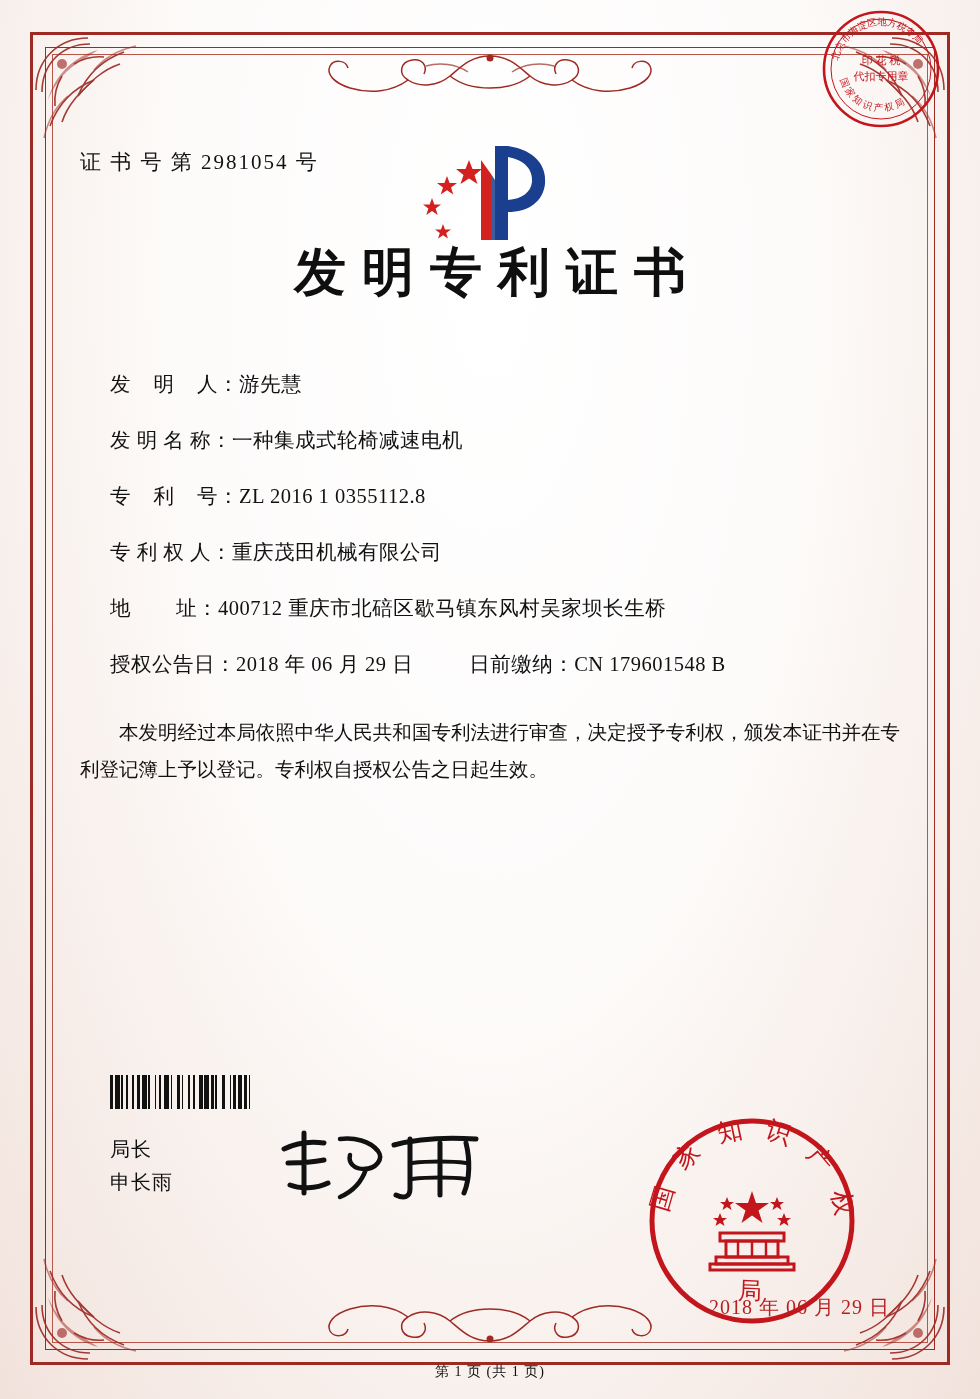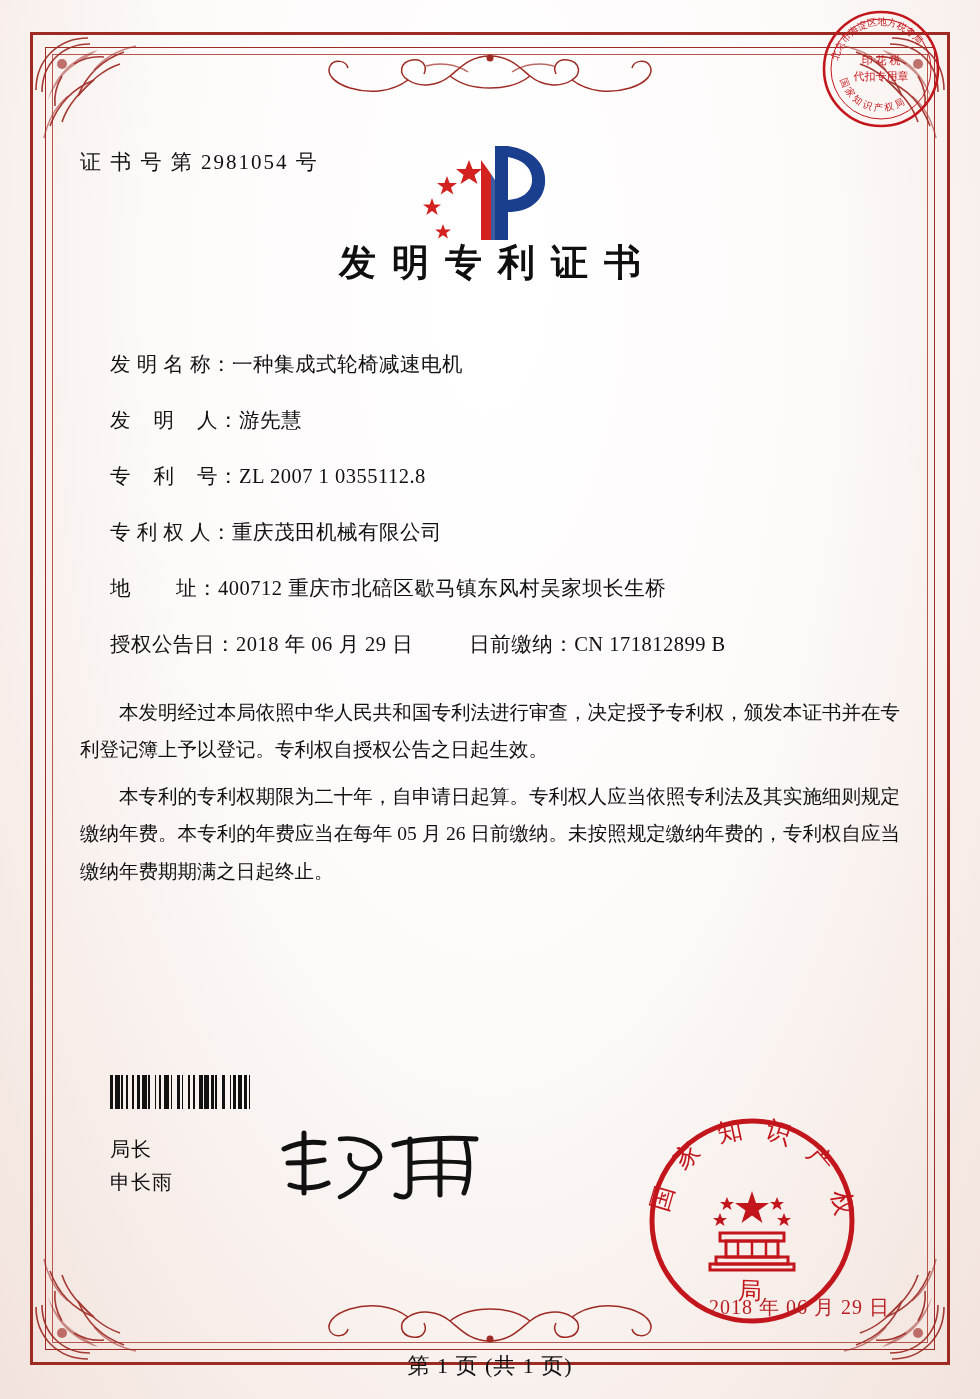--- a/index.html
+++ b/index.html
@@ -82,21 +82,21 @@
     left: 50%;
     top: 20px;
     transform: translateX(-50%);
     width: 190px;
     height: 125px;
   }
   .logo-wrap svg { width: 100%; height: 100%; display:block; }
 
   .title {
     text-align: center;
-    font-size: 37px;
+    font-size: 52px;
     font-weight: 700;
     letter-spacing: 16px;
     color: #0f0f0f;
     margin-top: 62px;
     text-indent: 16px;
     font-family: "Liberation Serif", "DejaVu Serif", serif;
   }
 
   .fields {
     margin-top: 62px;
@@ -197,21 +197,21 @@
     color: #b81f22;
     letter-spacing: 1px;
     white-space: nowrap;
   }
 
   .page-footer {
     position: absolute;
     left: 0; right: 0;
     bottom: 18px;
     text-align: center;
-    font-size: 22px;
+    font-size: 14px;
     color: #111;
     letter-spacing: 1px;
     margin-top: 43px;
   }
 </style>
 </head>
 <body>
 
 <div class="page">
 
@@ -318,50 +318,49 @@
           <polygon points="37,58 39.3,64.5 46,64.5 40.6,68.6 42.7,75 37,71 31.3,75 33.4,68.6 28,64.5 34.7,64.5"></polygon>
           <polygon points="48,84 50,89.5 56,89.5 51.2,93 53,98.6 48,95.2 43,98.6 44.8,93 40,89.5 46,89.5"></polygon>
         </g>
       </svg>
     </div>
 
     <div class="title">发明专利证书</div>
 
     <div class="fields">
       <div class="field-row">
+        <span class="field-label">发    明    人：</span>
+        <span class="field-value">游先慧</span>
+      </div>
+      <div class="field-row">
         <span class="field-label">发 明 名 称：</span>
         <span class="field-value">一种集成式轮椅减速电机</span>
       </div>
       <div class="field-row">
-        <span class="field-label">发    明    人：</span>
-        <span class="field-value">游先慧</span>
-      </div>
-      <div class="field-row">
         <span class="field-label">专    利    号：</span>
-        <span class="field-value">ZL 2007 1 0355112.8</span>
+        <span class="field-value">ZL 2016 1 0355112.8</span>
       </div>
       <div class="field-row">
         <span class="field-label">专 利 权 人：</span>
         <span class="field-value">重庆茂田机械有限公司</span>
       </div>
       <div class="field-row">
         <span class="field-label">地        址：</span>
         <span class="field-value">400712  重庆市北碚区歇马镇东风村吴家坝长生桥</span>
       </div>
       <div class="field-row two">
         <span class="field-label">授权公告日：</span>
         <span class="field-value">2018 年 06 月 29 日</span>
         <span class="field-label second-label">日前缴纳：</span>
-        <span class="field-value">CN 171812899 B</span>
+        <span class="field-value">CN 179601548 B</span>
       </div>
     </div>
 
     <div class="body-text">
       <p>本发明经过本局依照中华人民共和国专利法进行审查，决定授予专利权，颁发本证书并在专利登记簿上予以登记。专利权自授权公告之日起生效。</p>
-      <p>本专利的专利权期限为二十年，自申请日起算。专利权人应当依照专利法及其实施细则规定缴纳年费。本专利的年费应当在每年 05 月 26 日前缴纳。未按照规定缴纳年费的，专利权自应当缴纳年费期期满之日起终止。</p>
     </div>
 
     <div class="barcode" id="barcode">
         <i style="width: 3.2px; background: rgb(17, 17, 17);"></i>
         <i style="width: 1.6px; background: transparent;"></i>
         <i style="width: 4.8px; background: rgb(17, 17, 17);"></i>
         <i style="width: 1.6px; background: transparent;"></i>
         <i style="width: 1.6px; background: rgb(17, 17, 17);"></i>
         <i style="width: 3.2px; background: transparent;"></i>
         <i style="width: 1.6px; background: rgb(17, 17, 17);"></i>

